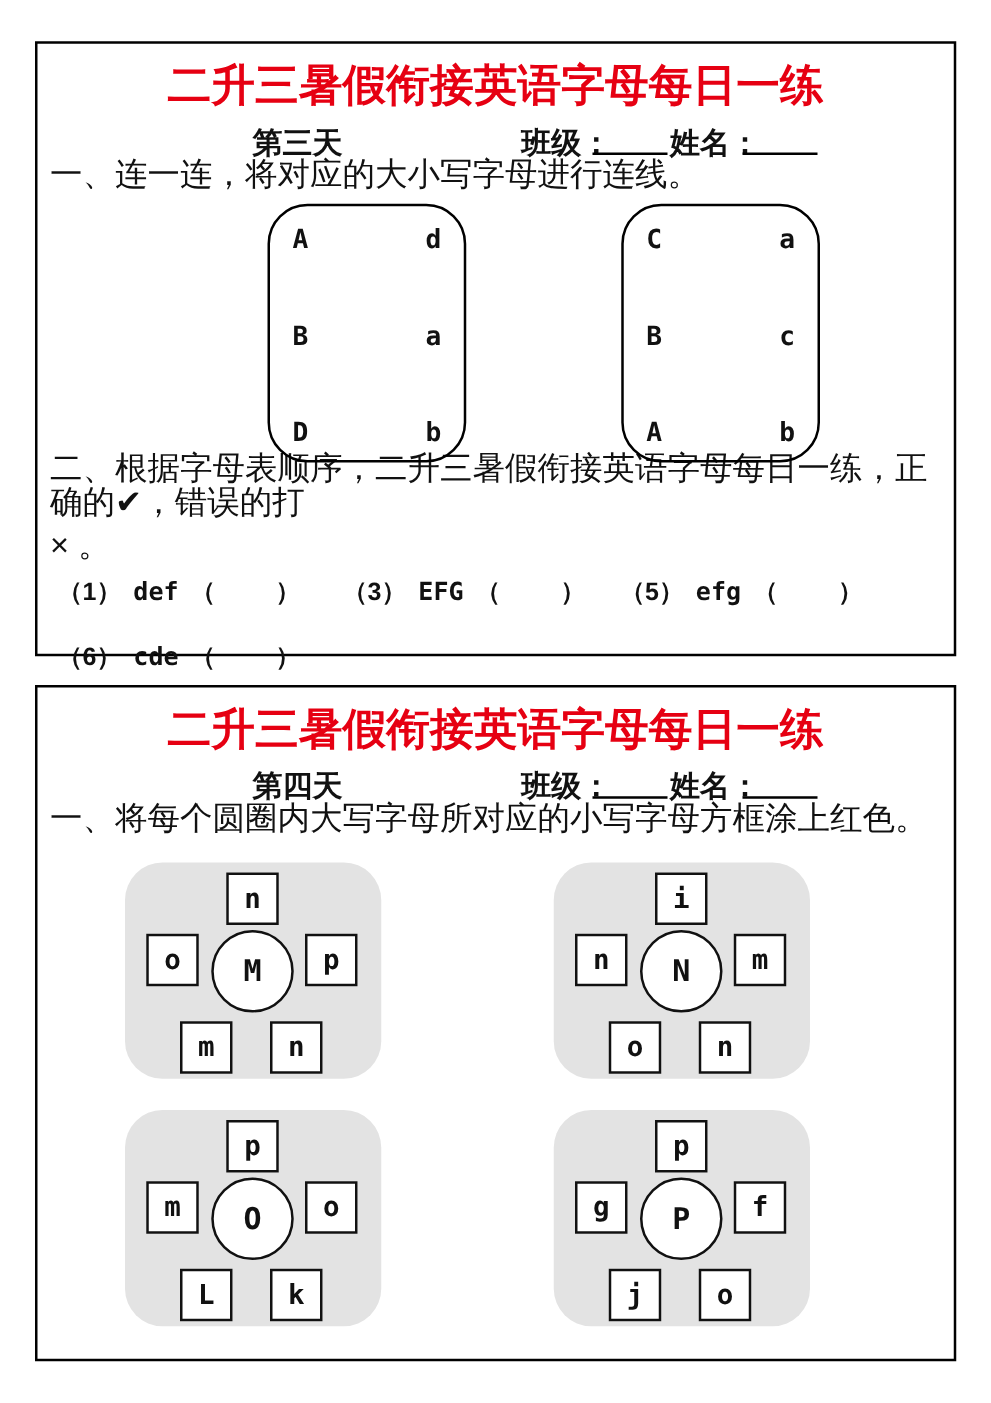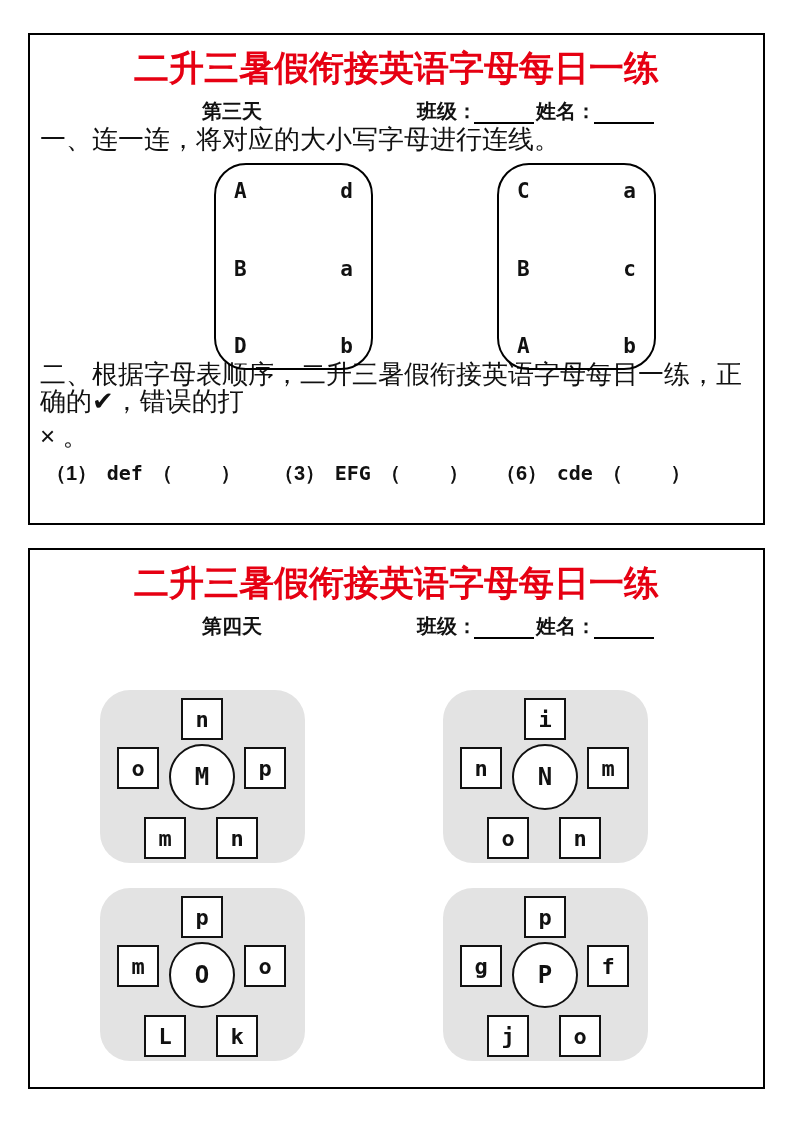--- a/index.html
+++ b/index.html
@@ -30,21 +30,21 @@
     font-size: 35px;
     line-height: 42px;
     font-weight: 700;
     color: #e60012;
     font-family: "Liberation Serif", serif;
   }
   .dayline {
     position: relative;
     height: 26px;
     margin-top: 8px;
-    font-size: 20px;
+    font-size: 24px;
     font-weight: 700;
   }
   .day   { position: absolute; left: 172px; }
   .lbl-class { position: absolute; left: 387px; }
   .lbl-name  { position: absolute; left: 506px; }
   .blankline {
     position: absolute;
     top: 0;
     height: 24px;
     width: 60px;
@@ -206,38 +206,44 @@
       <span class="inum">（1）</span>
       <span class="ilet">def</span>
       <span>（</span><span class="igap"></span><span>）</span>
     </div>
     <div class="item">
       <span class="inum">（3）</span>
       <span class="ilet">EFG</span>
       <span>（</span><span class="igap"></span><span>）</span>
     </div>
     <div class="item">
+      <span class="inum">（5）</span>
+      <span class="ilet">efg</span>
+      <span>（</span><span class="igap"></span><span>）</span>
+    </div>
+    <div class="item">
       <span class="inum">（6）</span>
       <span class="ilet">cde</span>
       <span>（</span><span class="igap"></span><span>）</span>
     </div>
   </div>
 </section>
 
 <section class="page" id="page2">
   <div class="title">二升三暑假衔接英语字母每日一练</div>
 
   <div class="dayline">
     <span class="day">第四天</span>
     <span class="lbl-class">班级：</span>
     <span class="blankline b1"></span>
     <span class="lbl-name">姓名：</span>
     <span class="blankline b2"></span>
   </div>
 
+  <div class="heading">一、将每个圆圈内大写字母所对应的小写字母方框涂上红色。</div>
 
   <div class="panel pnl0">
     <div class="sq sq-top">n</div>
     <div class="sq sq-left">o</div>
     <div class="sq sq-right">p</div>
     <div class="sq sq-bl">m</div>
     <div class="sq sq-br">n</div>
     <div class="circle">M</div>
   </div>
 

